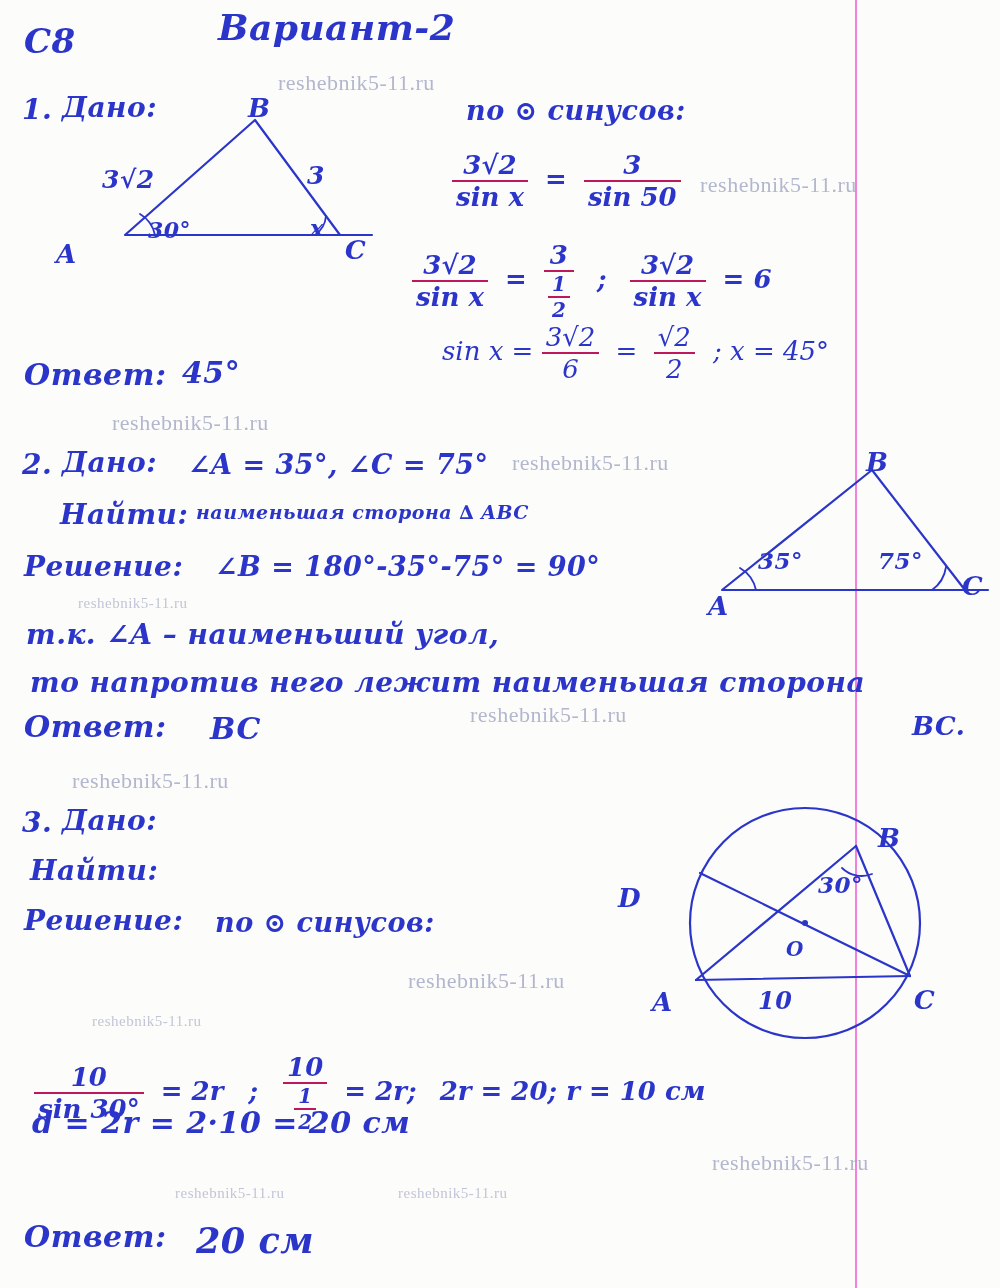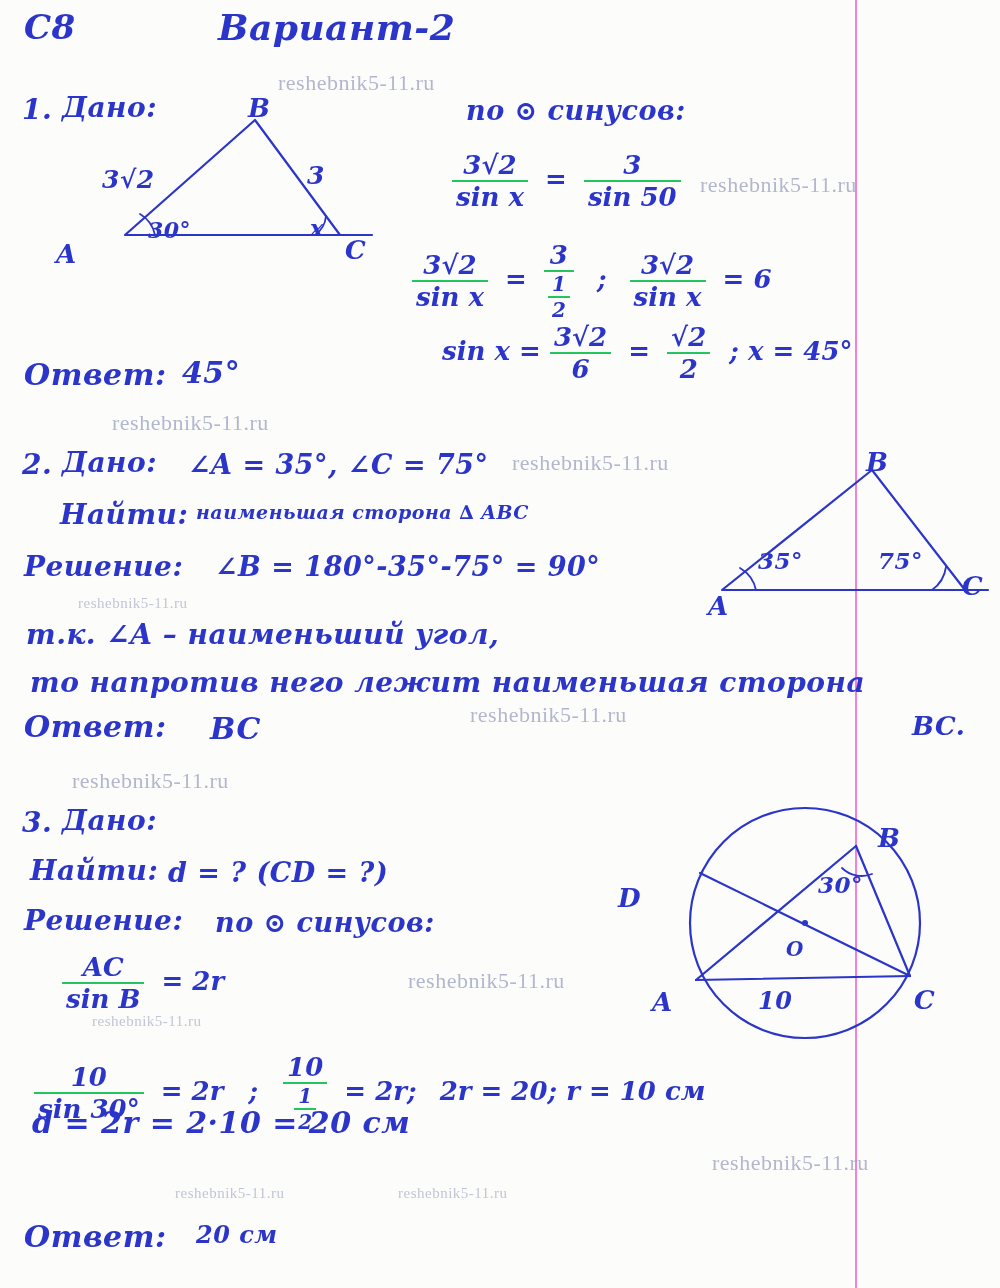--- a/index.html
+++ b/index.html
@@ -43,30 +43,30 @@
   .wm.small{font-size:15px;opacity:.6;}
   svg{position:absolute;overflow:visible;}
   .stroke{fill:none;stroke:#2b35c9;stroke-width:2.2;stroke-linecap:round;stroke-linejoin:round;}
   .stroke-thin{fill:none;stroke:#2b35c9;stroke-width:1.8;stroke-linecap:round;}
   .frac{
     display:inline-block;
     text-align:center;
     vertical-align:middle;
   }
   .frac .num{display:block;padding:0 4px;}
-  .frac .den{display:block;border-top:2px solid #22c55e;padding:0 4px;}
+  .frac .den{display:block;border-top:2px solid #be185d;padding:0 4px;}
 </style>
 </head>
 <body>
 
 <div id="sheet">
 
   <div class="margin-line" style="left:855px;"></div>
 
-  <div class="hand" style="left:24px;top:9px;font-size:34px;">C8</div>
+  <div class="hand" style="left:24px;top:23px;font-size:34px;">C8</div>
   <div class="hand" style="left:218px;top:8px;font-size:36px;">Вариант-2</div>
 
   <div class="hand" style="left:22px;top:95px;font-size:28px;">1.</div>
   <div class="hand" style="left:62px;top:93px;font-size:28px;">Дано:</div>
 
   <svg style="left:110px;top:110px;" width="270" height="140">
     <path class="stroke" d="M 15 125 L 145 10 L 230 125 Z"></path>
     <path class="stroke" d="M 230 125 L 262 125"></path>
     <path class="stroke-thin" d="M 45 125 A 32 32 0 0 0 30 104"></path>
     <path class="stroke-thin" d="M 205 125 A 26 26 0 0 0 216 106"></path>
@@ -109,21 +109,21 @@
       </span>
     </span>
     <span style="padding:0 14px;">;</span>
     <span class="frac">
       <span class="num">3√2</span>
       <span class="den">sin x</span>
     </span>
     <span style="padding-left:8px;">= 6</span>
   </div>
 
-  <div style="position:absolute;left:442px;top:322px;color:#2b35c9;font-family:'DejaVu Serif',serif;font-style:italic;font-weight:700;font-size:26px;">
+  <div style="position:absolute;left:442px;top:322px;color:#2b35c9;font-family:'DejaVu Serif',serif;font-style:italic;font-weight:400;font-size:26px;">
     <span>sin x =</span>
     <span class="frac">
       <span class="num">3√2</span>
       <span class="den">6</span>
     </span>
     <span style="padding:0 8px;">=</span>
     <span class="frac">
       <span class="num">√2</span>
       <span class="den">2</span>
     </span>
@@ -159,32 +159,24 @@
   <div class="hand" style="left:866px;top:448px;font-size:26px;">B</div>
   <div class="hand" style="left:708px;top:592px;font-size:26px;">A</div>
   <div class="hand" style="left:962px;top:572px;font-size:26px;">C</div>
   <div class="hand" style="left:758px;top:548px;font-size:23px;">35°</div>
   <div class="hand" style="left:878px;top:548px;font-size:23px;">75°</div>
 
   <div class="hand" style="left:22px;top:808px;font-size:28px;">3.</div>
   <div class="hand" style="left:62px;top:806px;font-size:28px;">Дано:</div>
 
   <div class="hand" style="left:30px;top:856px;font-size:28px;">Найти:</div>
-  <div class="hand" style="left:168px;top:858px;font-size:27px;">d = ? (CD = ?)</div>
 
   <div class="hand" style="left:24px;top:906px;font-size:28px;">Решение:</div>
   <div class="hand" style="left:215px;top:908px;font-size:27px;">по ⊙ синусов:</div>
 
-  <div style="position:absolute;left:62px;top:952px;color:#2b35c9;font-family:'DejaVu Serif',serif;font-style:italic;font-weight:600;font-size:26px;">
-    <span class="frac">
-      <span class="num">AC</span>
-      <span class="den">sin B</span>
-    </span>
-    <span style="padding-left:8px;">= 2r</span>
-  </div>
 
   <div style="position:absolute;left:34px;top:1052px;color:#2b35c9;font-family:'DejaVu Serif',serif;font-style:italic;font-weight:600;font-size:26px;">
     <span class="frac">
       <span class="num">10</span>
       <span class="den">sin 30°</span>
     </span>
     <span style="padding-left:8px;">= 2r</span>
     <span style="padding:0 16px;">;</span>
     <span class="frac">
       <span class="num">10</span>
@@ -195,21 +187,21 @@
         </span>
       </span>
     </span>
     <span style="padding-left:8px;">= 2r;</span>
     <span style="padding-left:14px;">2r = 20;  r = 10 см</span>
   </div>
 
   <div class="hand" style="left:32px;top:1106px;font-size:30px;">d = 2r = 2·10 = 20 см</div>
 
   <div class="hand" style="left:24px;top:1220px;font-size:30px;">Ответ:</div>
-  <div class="hand" style="left:196px;top:1222px;font-size:24px;">20 см</div>
+  <div class="hand" style="left:196px;top:1222px;font-size:35px;">20 см</div>
 
   <svg style="left:660px;top:828px;" width="300" height="220">
     <circle class="stroke" cx="145" cy="95" r="115"></circle>
     <path class="stroke" d="M 40 45 L 250 148"></path>
     <path class="stroke" d="M 36 152 L 196 18"></path>
     <path class="stroke" d="M 36 152 L 250 148"></path>
     <path class="stroke" d="M 196 18 L 250 148"></path>
     <path class="stroke-thin" d="M 182 40 A 28 28 0 0 0 212 46"></path>
     <circle cx="145" cy="95" r="3" fill="#2b35c9"></circle>
   </svg>

